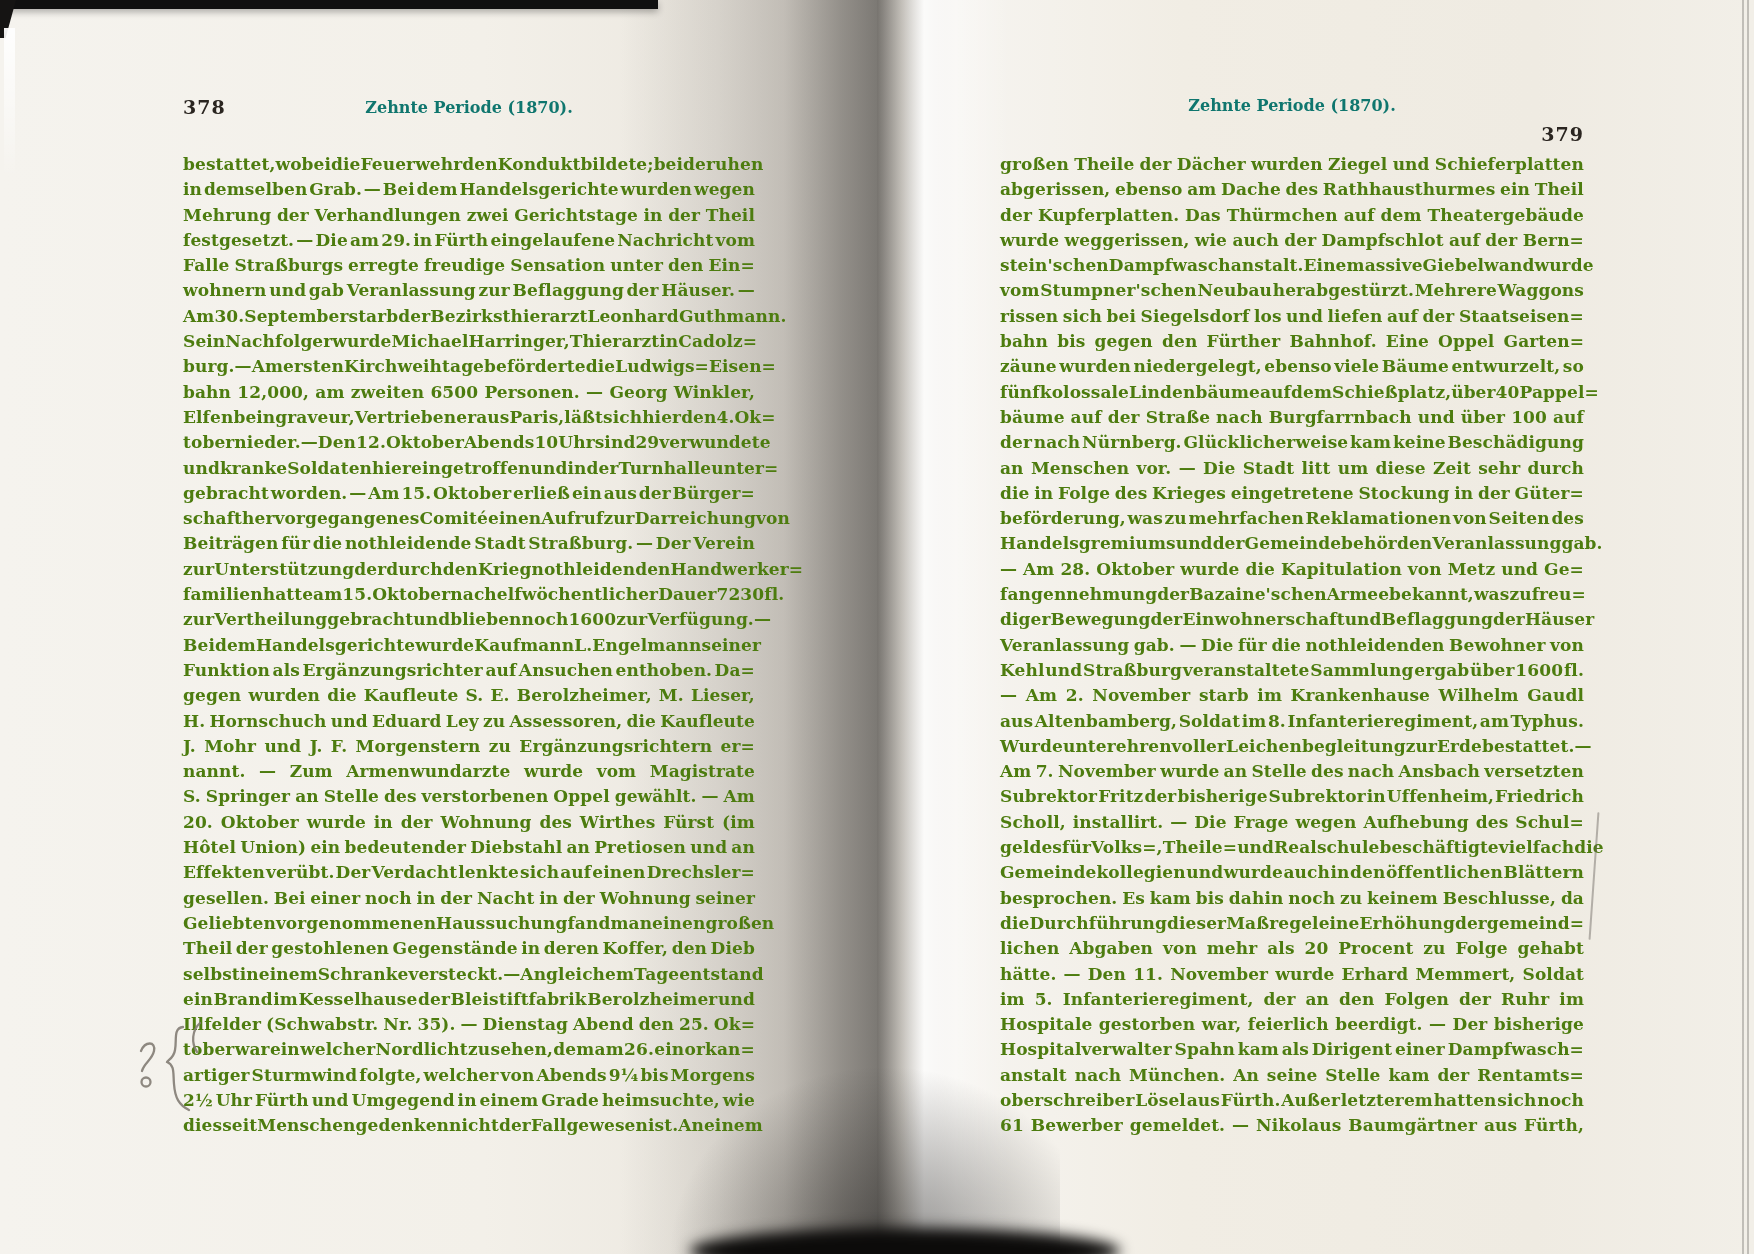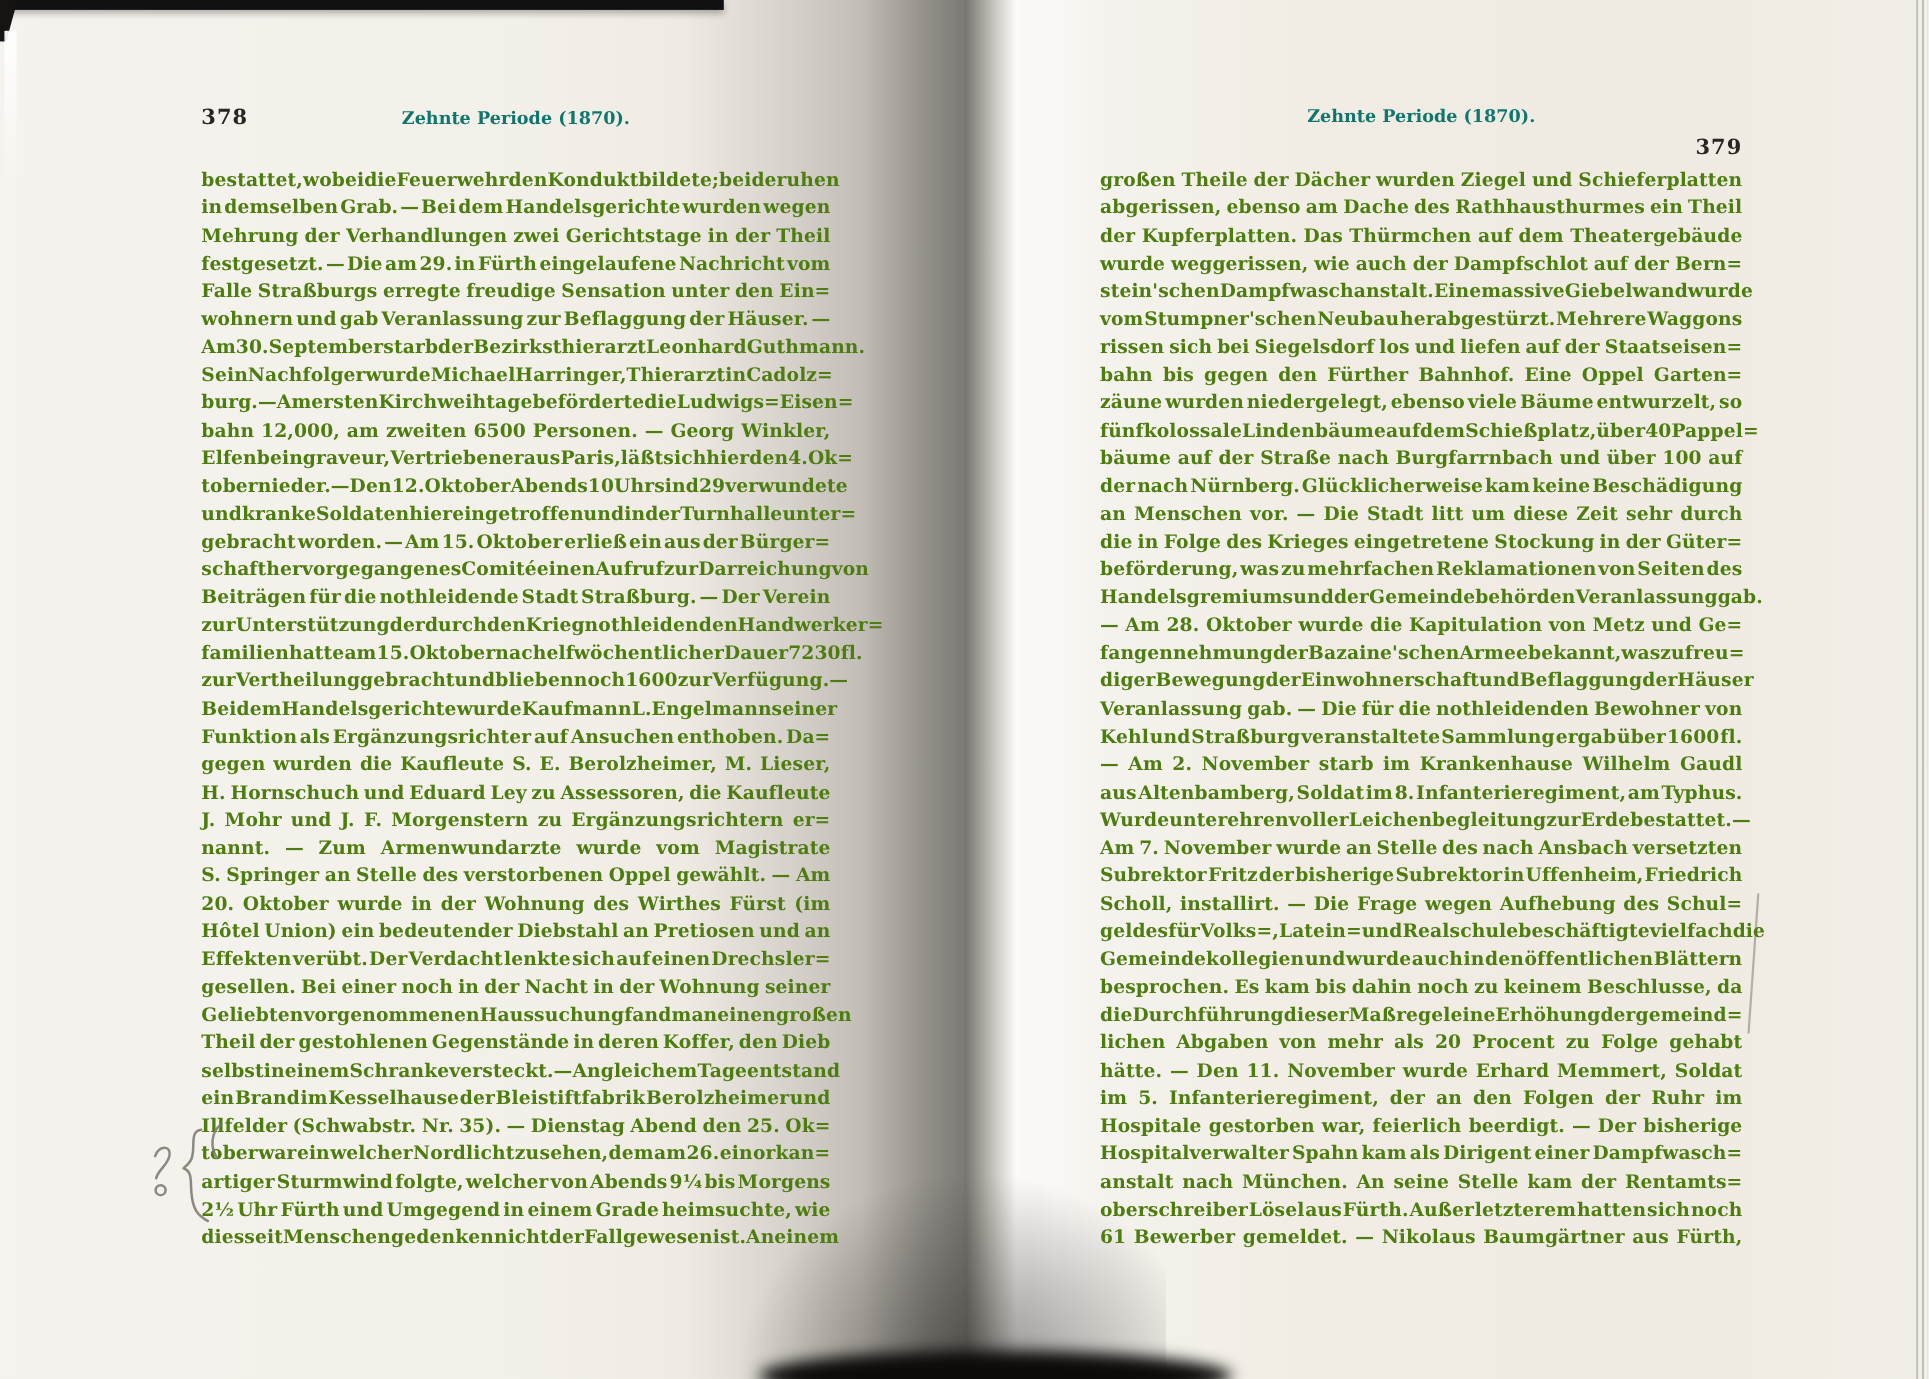--- a/index.html
+++ b/index.html
@@ -812,21 +812,21 @@
         <span>Frage</span>
         <span>wegen</span>
         <span>Aufhebung</span>
         <span>des</span>
         <span>Schul=</span>
       </div>
       <div class="line">
         <span>geldes</span>
         <span>für</span>
         <span>Volks=,</span>
-        <span>Latein=</span>
+        <span>Theile=</span>
         <span>und</span>
         <span>Realschule</span>
         <span>beschäftigte</span>
         <span>vielfach</span>
         <span>die</span>
       </div>
       <div class="line">
         <span>Gemeindekollegien</span>
         <span>und</span>
         <span>wurde</span>

